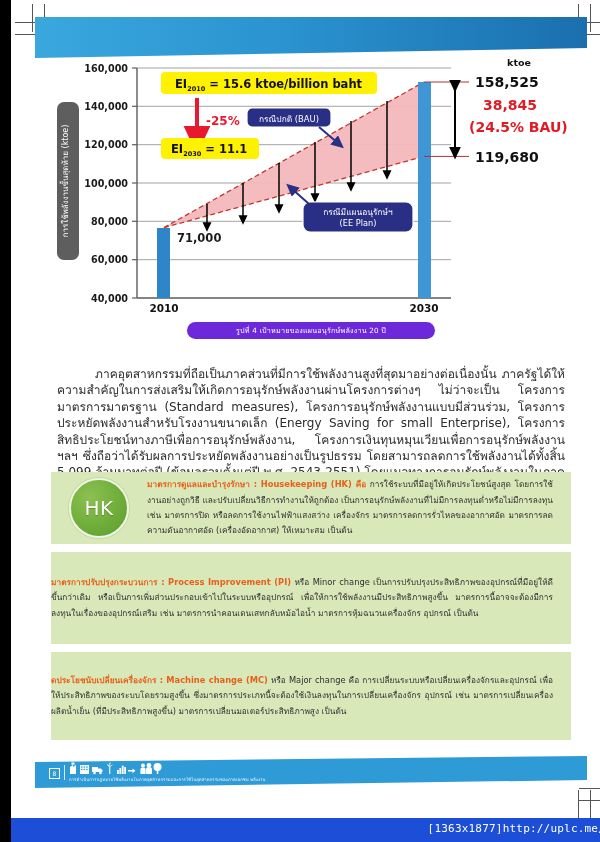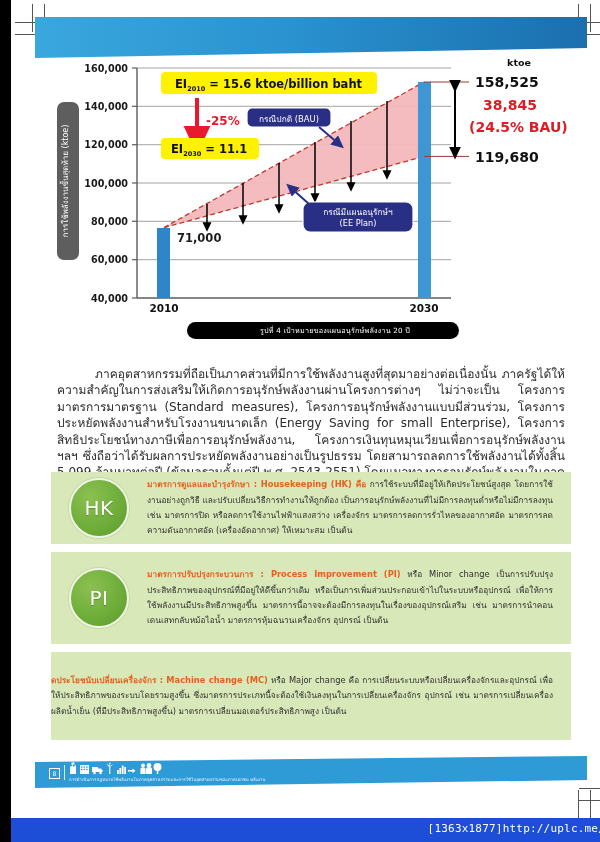--- a/index.html
+++ b/index.html
@@ -56,29 +56,28 @@
   }
   #chart-svg { display: block; }
 
   
   #figure-caption {
     position: absolute;
     left: 176px;
     top: 322px;
     width: 248px;
     height: 17px;
-    background: #000000;
+    background: #6d28d9;
     border-radius: 9px;
     color: #ffffff;
     font-size: 7.2px;
     line-height: 17px;
     text-align: center;
     letter-spacing: .2px;
     white-space: nowrap;
-    padding-left: 24px;
   }
 
   
   #body-text {
     position: absolute;
     left: 46px;
     top: 366px;
     width: 508px;
     font-size: 12px;
     line-height: 16.4px;
@@ -374,23 +373,20 @@
   <div class="measure-card" id="card-hk">
     <div class="badge-wrap">
       <div class="badge">HK</div>
     </div>
     <div class="card-text">
       <span class="card-lead">มาตรการดูแลและบำรุงรักษา : Housekeeping (HK) คือ</span><span> การใช้ระบบที่มีอยู่ให้เกิดประโยชน์สูงสุด โดยการใช้งานอย่างถูกวิธี และปรับเปลี่ยนวิธีการทำงานให้ถูกต้อง เป็นการอนุรักษ์พลังงานที่ไม่มีการลงทุนต่ำหรือไม่มีการลงทุน เช่น มาตรการปิด หรือลดการใช้งานไฟฟ้าแสงสว่าง เครื่องจักร มาตรการลดการรั่วไหลของอากาศอัด มาตรการลดความดันอากาศอัด (เครื่องอัดอากาศ) ให้เหมาะสม เป็นต้น</span>
     </div>
   </div>
 
   <div class="measure-card" id="card-pi">
-    <div class="badge-wrap">
-      <div class="badge">PI</div>
-    </div>
     <div class="card-text">
       <span class="card-lead">มาตรการปรับปรุงกระบวนการ :  Process Improvement (PI)</span><span> หรือ Minor change เป็นการปรับปรุงประสิทธิภาพของอุปกรณ์ที่มีอยู่ให้ดีขึ้นกว่าเดิม  หรือเป็นการเพิ่มส่วนประกอบเข้าไปในระบบหรืออุปกรณ์ เพื่อให้การใช้พลังงานมีประสิทธิภาพสูงขึ้น มาตรการนี้อาจจะต้องมีการลงทุนในเรื่องของอุปกรณ์เสริม เช่น มาตรการนำคอนเดนเสทกลับหม้อไอน้ำ มาตรการหุ้มฉนวนเครื่องจักร อุปกรณ์ เป็นต้น</span>
     </div>
   </div>
 
   <div class="measure-card" id="card-mc">
     <div class="card-text">
       <span class="card-lead">ดประโยชนับเปลี่ยนเครื่องจักร : Machine change (MC)</span><span> หรือ Major change คือ การเปลี่ยนระบบหรือเปลี่ยนเครื่องจักรและอุปกรณ์ เพื่อให้ประสิทธิภาพของระบบโดยรวมสูงขึ้น ซึ่งมาตรการประเภทนี้จะต้องใช้เงินลงทุนในการเปลี่ยนเครื่องจักร อุปกรณ์ เช่น มาตรการเปลี่ยนเครื่องผลิตน้ำเย็น (ที่มีประสิทธิภาพสูงขึ้น) มาตรการเปลี่ยนมอเตอร์ประสิทธิภาพสูง เป็นต้น</span>
     </div>
   </div>

